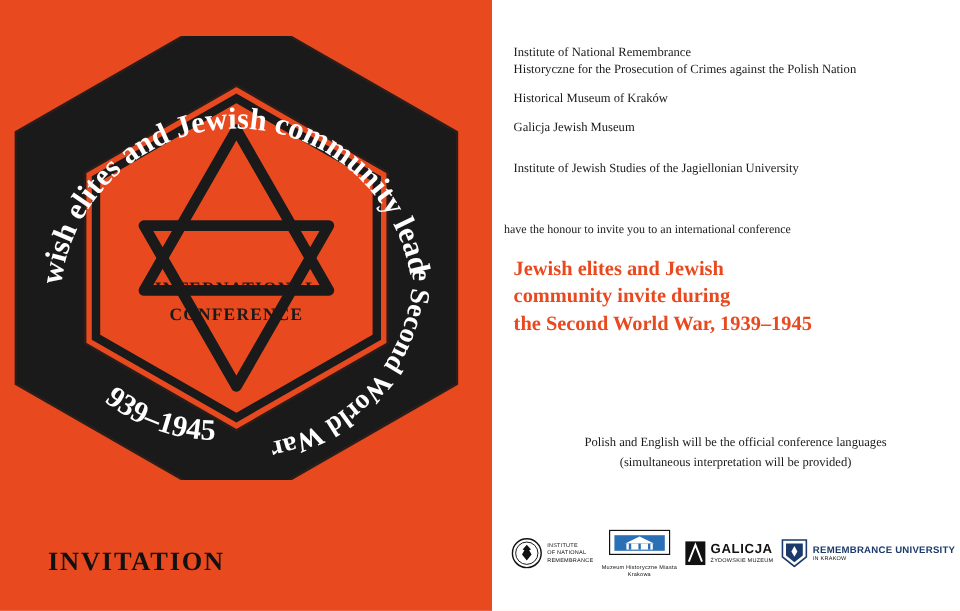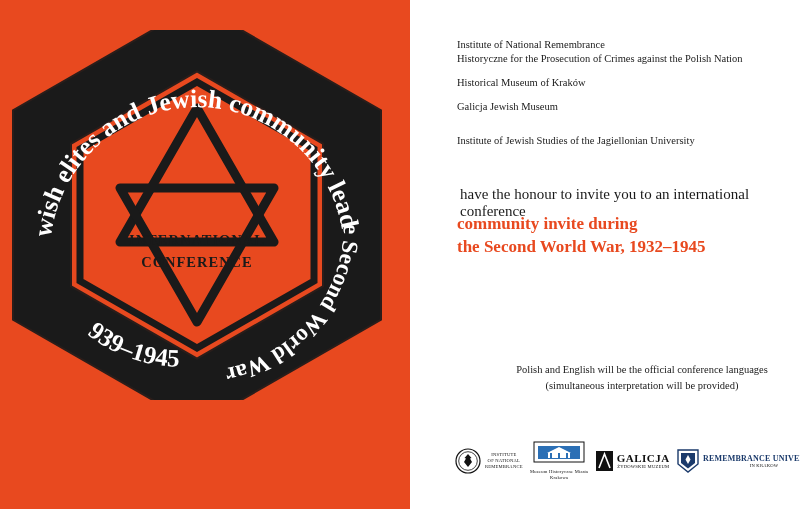--- a/index.html
+++ b/index.html
@@ -55,44 +55,43 @@
     font-family: "Liberation Serif", serif;
   }
 
   
   .right-panel {
     position: relative;
     flex: 1 1 auto;
     height: 509px;
     background: #ffffff;
     padding: 0;
-    margin-left: 29px;
   }
 
   .org-block {
     position: absolute;
     left: 18px;
     top: 38px;
     width: 360px;
   }
   .org-line {
     font-size: 10.5px;
     color: #1a1a1a;
     line-height: 14px;
     font-family: "Liberation Serif", serif;
   }
   .org-gap {
     height: 10px;
   }
 
   .honour-line {
     position: absolute;
-    left: 21px;
+    left: 10px;
     top: 186px;
-    font-size: 15px;
+    font-size: 10px;
     color: #1a1a1a;
     font-family: "Liberation Serif", serif;
   }
 
   .conf-title {
     position: absolute;
     left: 18px;
     top: 212px;
     width: 360px;
     color: #e8491f;
@@ -142,23 +141,22 @@
   }
   .logo {
     display: flex;
     align-items: center;
     gap: 4px;
   }
   .logo-text {
     font-size: 4.6px;
     line-height: 6px;
     color: #111;
-    font-family: Liberation Serif, serif;
+    font-family: Liberation Sans, sans-serif;
     letter-spacing: 0.2px;
-    text-align: center;
   }
   .logo-text .big {
     font-size: 11px;
     font-weight: bold;
     letter-spacing: 0.5px;
     line-height: 12px;
   }
   .logo-text .big-blue {
     font-size: 8px;
     font-weight: bold;
@@ -205,41 +203,43 @@
         </text>
         <text font-family="Liberation Serif, serif" font-size="25" font-weight="bold" fill="#ffffff">
           <textPath href="#ringArcBottom" startOffset="42%" text-anchor="middle">1939–1945</textPath>
         </text>
 
         <text x="185" y="215" text-anchor="middle" font-family="Liberation Serif, serif" font-size="14.5" font-weight="bold" fill="#1a1a1a" letter-spacing="1">INTERNATIONAL</text>
         <text x="185" y="237" text-anchor="middle" font-family="Liberation Serif, serif" font-size="14.5" font-weight="bold" fill="#1a1a1a" letter-spacing="1">CONFERENCE</text>
       </svg>
     </div>
 
+    <div class="invitation-word">INVITATION</div>
   </div>
 
   <div class="right-panel">
 
     <div class="org-block">
       <div class="org-line">Institute of National Remembrance</div>
       <div class="org-line">Historyczne for the Prosecution of Crimes against the Polish Nation</div>
       <div class="org-gap"></div>
       <div class="org-line">Historical Museum of Kraków</div>
       <div class="org-gap"></div>
       <div class="org-line">Galicja Jewish Museum</div>
       <div class="org-gap"></div>
       <div class="org-gap"></div>
       <div class="org-line">Institute of Jewish Studies of the Jagiellonian University</div>
     </div>
 
     <div class="honour-line">have the honour to invite you to an international conference</div>
 
     <div class="conf-title">
+      <div>Jewish elites and Jewish</div>
       <div>community invite during</div>
-      <div>the Second World War, 1932–1945</div>
+      <div>the Second World War, 1939–1945</div>
     </div>
 
 
     <div class="lang-block">
       <div class="lang-line">Polish and English will be the official conference languages</div>
       <div class="lang-line">(simultaneous interpretation will be provided)</div>
     </div>
 
     <div class="logos">
 

